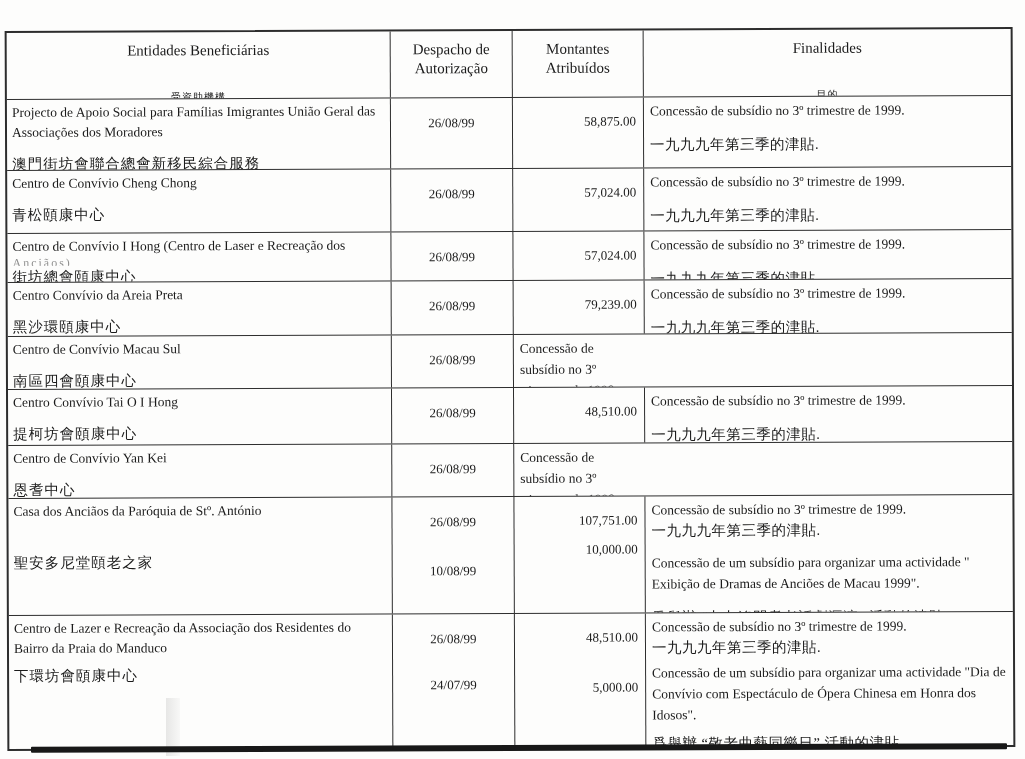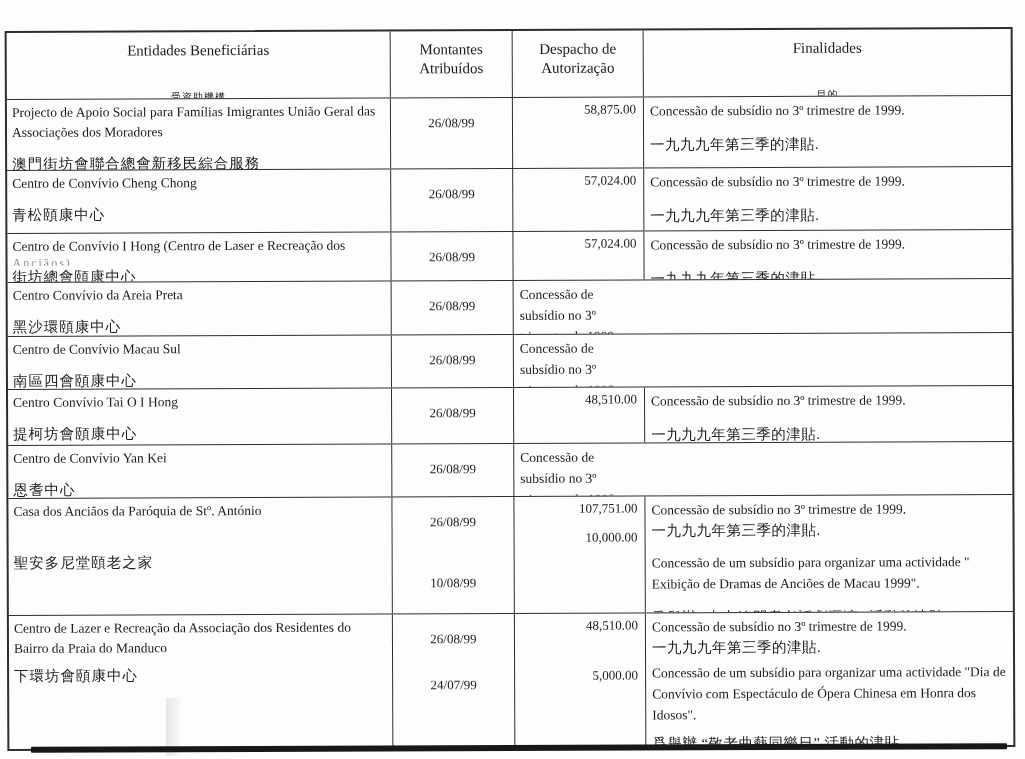--- a/index.html
+++ b/index.html
@@ -34,25 +34,25 @@
   .c-name{padding:3px 4px 2px 5px;}
   .c-name .pt{font-size:13.5px;line-height:20px;}
   .c-name .cn{font-size:14.5px;margin-top:12px;letter-spacing:1px;}
   .c-name .partial{height:8px;overflow:hidden;opacity:.5;font-size:12px;line-height:11px;margin-top:1px;letter-spacing:2px;}
   .c-name .cn.tight{margin-top:2px;}
   .r7 .c-name .cn{margin-top:32px;}
   .r8 .c-name .cn{margin-top:8px;}
 
   
   .c-date{text-align:center;padding-top:17px;font-size:13px;}
-  .c-date .d2{margin-top:45px;}
+  .c-date .d2{margin-top:33px;}
   .r8 .c-date .d2{margin-top:30px;}
 
   
-  .c-amount{text-align:right;padding-top:4px;padding-right:7px;font-size:13px;}
+  .c-amount{text-align:right;padding-top:16px;padding-right:7px;font-size:13px;}
   .c-amount .a2{margin-top:13px;}
   .r8 .c-amount .a2{margin-top:34px;}
 
   
   .c-purpose{padding:3px 6px 2px 6px;}
   .c-purpose .pt{font-size:13.5px;line-height:21px;}
   .c-purpose .cn{font-size:14.5px;line-height:21px;margin-top:13px;letter-spacing:.5px;}
   .c-purpose .cn.tight{margin-top:0;}
   .c-purpose .entry2{margin-top:11px;}
   .r8 .c-purpose .entry2{margin-top:4px;}
@@ -66,29 +66,29 @@
 <body>
 
 <div class="tbl">
 
   <div class="row h-head">
     <div class="cell hcell">
       <div class="pt">Entidades Beneficiárias</div>
       <div class="cn">受資助機構</div>
     </div>
     <div class="cell hcell">
-      <div class="pt">Montantes Atribuídos</div>
-      <div class="cn">給予金額</div>
-    </div>
-    <div class="cell hcell">
       <div class="pt">Despacho de
 Autorização</div>
       <div class="cn">授權批示</div>
     </div>
     <div class="cell hcell">
+      <div class="pt">Montantes Atribuídos</div>
+      <div class="cn">給予金額</div>
+    </div>
+    <div class="cell hcell">
       <div class="pt">Finalidades</div>
       <div class="cn">目的</div>
     </div>
   </div>
 
   <div class="row h-r0 r0">
     <div class="cell c-name">
       <div class="pt">Projecto de Apoio Social para Famílias Imigrantes União Geral das Associações dos Moradores</div>
       <div class="cn">澳門街坊會聯合總會新移民綜合服務</div>
     </div>
@@ -140,20 +140,23 @@
   </div>
 
   <div class="row h-r3 r3">
     <div class="cell c-name">
       <div class="pt">Centro Convívio da Areia Preta</div>
       <div class="cn">黑沙環頤康中心</div>
     </div>
     <div class="cell c-date">
       <div>26/08/99</div>
     </div>
+    <div class="cell c-amount">
+      <div>79,239.00</div>
+    </div>
     <div class="cell c-purpose">
       <div class="pt">Concessão de subsídio no 3º trimestre de 1999.</div>
       <div class="cn">一九九九年第三季的津貼.</div>
     </div>
   </div>
 
   <div class="row h-r4 r4">
     <div class="cell c-name">
       <div class="pt">Centro de Convívio Macau Sul</div>
       <div class="cn">南區四會頤康中心</div>

